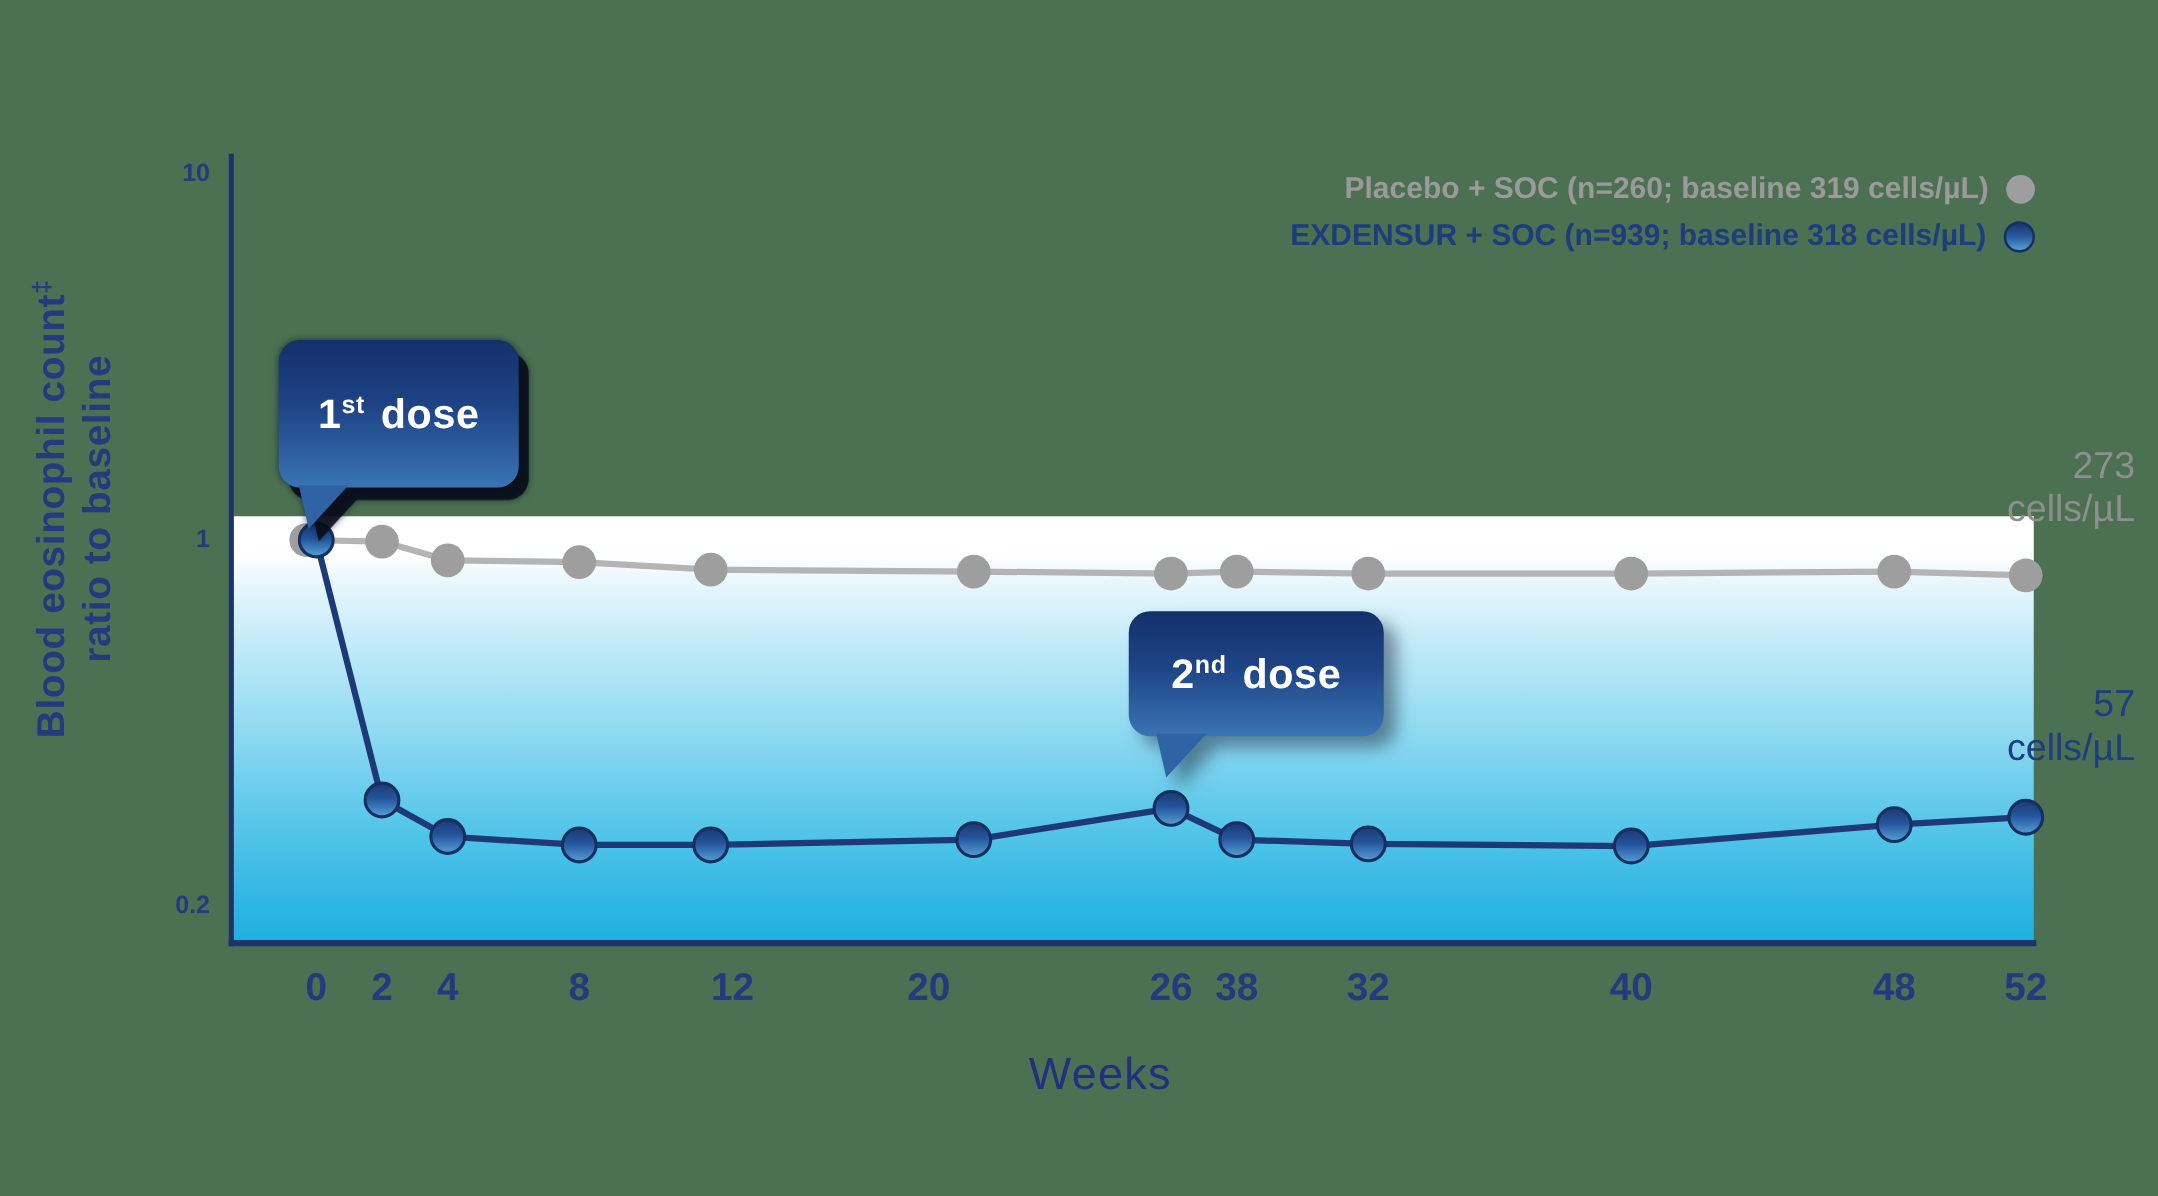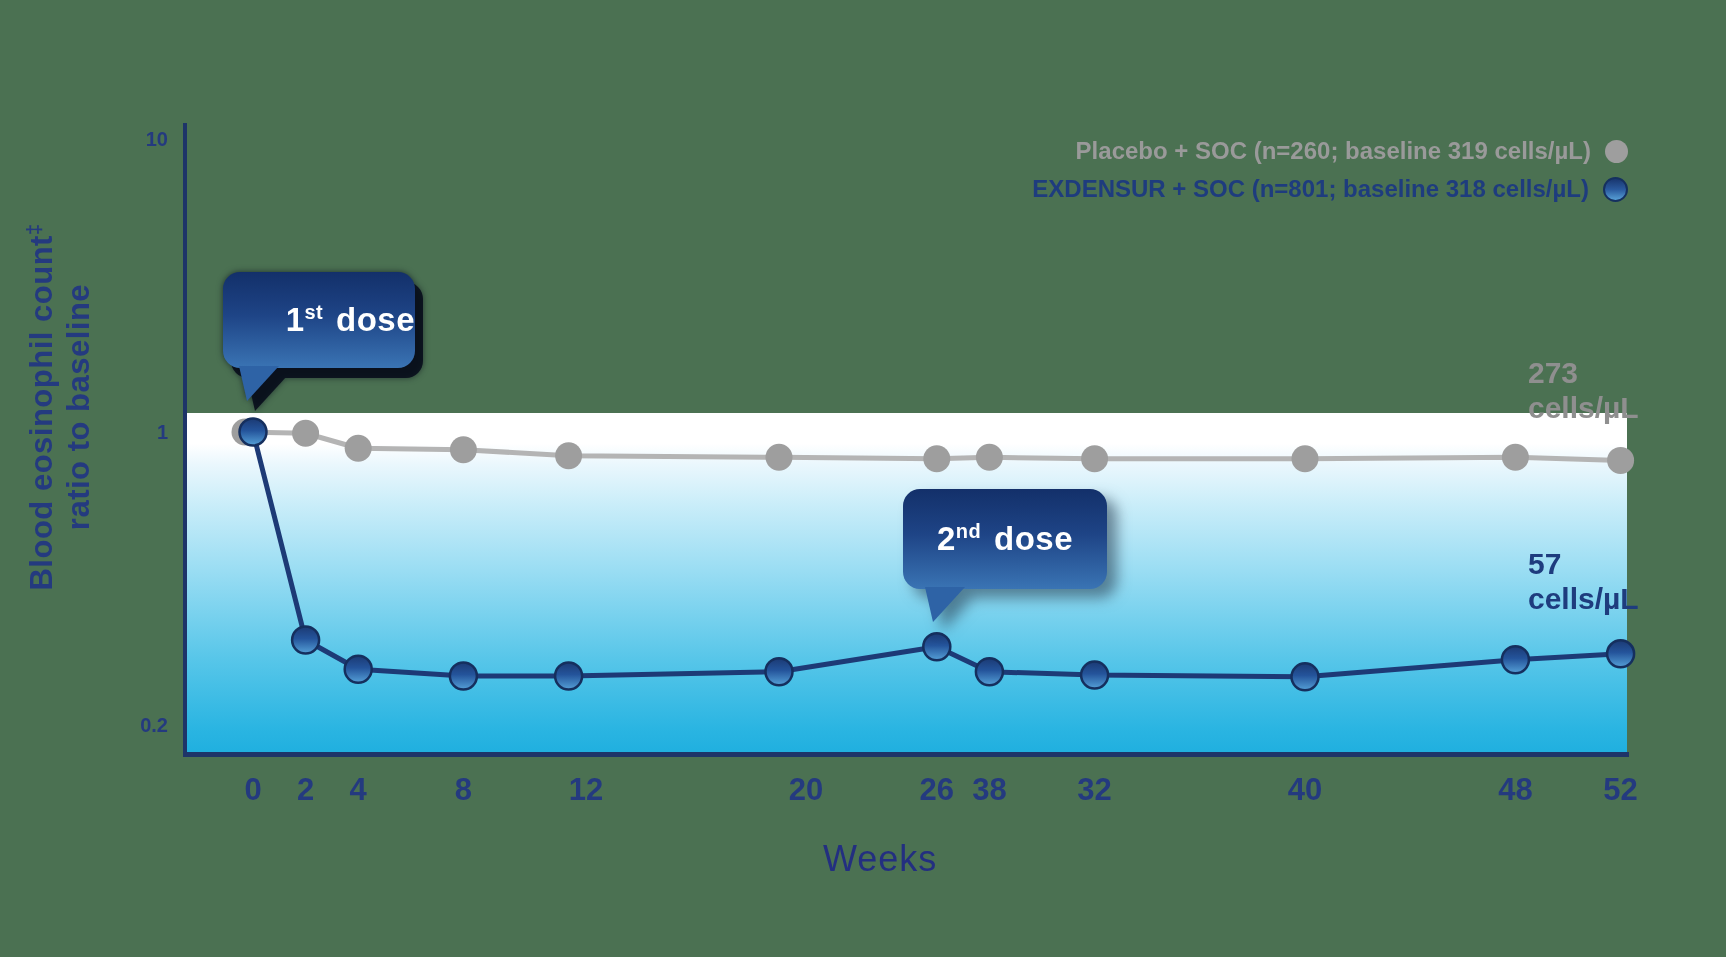--- a/index.html
+++ b/index.html
@@ -62,35 +62,34 @@
     color:#ffffff;display:flex;align-items:center;justify-content:center;
     font-weight:bold;font-size:33px;letter-spacing:0.5px;
   }
   .callout sup{font-size:20px;margin-right:3px;}
   .callout .tail{
     position:absolute;bottom:-33px;width:0;height:0;
     border-left:8px solid transparent;border-right:32px solid transparent;
     border-top:35px solid #2e63a6;
   }
   .callout.first{
-    left:223px;top:272px;width:192px;height:96px;
+    left:223px;top:272px;width:192px;height:118px;
     filter:drop-shadow(8px 10px 0px rgba(7,12,26,0.88)) drop-shadow(0px 0px 3px rgba(7,12,26,0.65));
-    justify-content:flex-end;
   }
   .callout.first .tail{left:16px;}
   .callout.second{
     left:903px;top:489px;width:204px;height:100px;
     filter:drop-shadow(10px 9px 7px rgba(35,55,75,0.55));
   }
   .callout.second .tail{left:22px;}
 
   
   .end-label{
-    position:absolute;width:180px;text-align:left;
-    font-weight:bold;font-size:30px;line-height:35px;
+    position:absolute;width:180px;text-align:right;
+    font-weight:normal;font-size:30px;line-height:35px;
   }
   .end-label.placebo-end{left:1528px;top:355px;color:#8f8f8f;}
   .end-label.exdensur-end{left:1528px;top:546px;color:#1e3c7e;}
 </style>
 </head>
 <body>
 
 <div class="stage">
 
   <div class="fill-area"></div>
@@ -144,38 +143,38 @@
       <span class="y-tick" style="left: 48px; top: 139px;">10</span>
       <span class="y-tick" style="left: 48px; top: 432px;">1</span>
       <span class="y-tick" style="left: 48px; top: 725px;">0.2</span>
     </div>
   <div id="x-ticks">
       <span class="x-tick" style="left: 253px;">0</span>
       <span class="x-tick" style="left: 305.6px;">2</span>
       <span class="x-tick" style="left: 358.2px;">4</span>
       <span class="x-tick" style="left: 463.4px;">8</span>
       <span class="x-tick" style="left: 586px;">12</span>
-      <span class="x-tick" style="left: 806px; text-align: center;">20</span>
+      <span class="x-tick" style="left: 743px; text-align: center;">20</span>
       <span class="x-tick" style="left: 936.8px;">26</span>
       <span class="x-tick" style="left: 989.4px;">38</span>
       <span class="x-tick" style="left: 1094.6px;">32</span>
       <span class="x-tick" style="left: 1305px;">40</span>
       <span class="x-tick" style="left: 1515.4px;">48</span>
       <span class="x-tick" style="left: 1620.6px;">52</span>
     </div>
 
   <div class="x-axis-title">Weeks</div>
 
   <div class="legend">
     <div class="legend-row placebo">
       <span class="legend-label">Placebo + SOC (n=260; baseline 319 cells/µL)</span>
       <span class="legend-dot gray-dot"></span>
     </div>
     <div class="legend-row exdensur">
-      <span class="legend-label">EXDENSUR + SOC (n=801; baseline 318 cells/µL)</span>
+      <span class="legend-label">EXDENSUR + SOC (n=939; baseline 318 cells/µL)</span>
       <span class="legend-dot navy-dot"></span>
     </div>
   </div>
 
   <div class="callout first">
     <span><span>1</span><sup>st</sup> <span>dose</span></span>
     <div class="tail"></div>
   </div>
 
   <div class="callout second">

